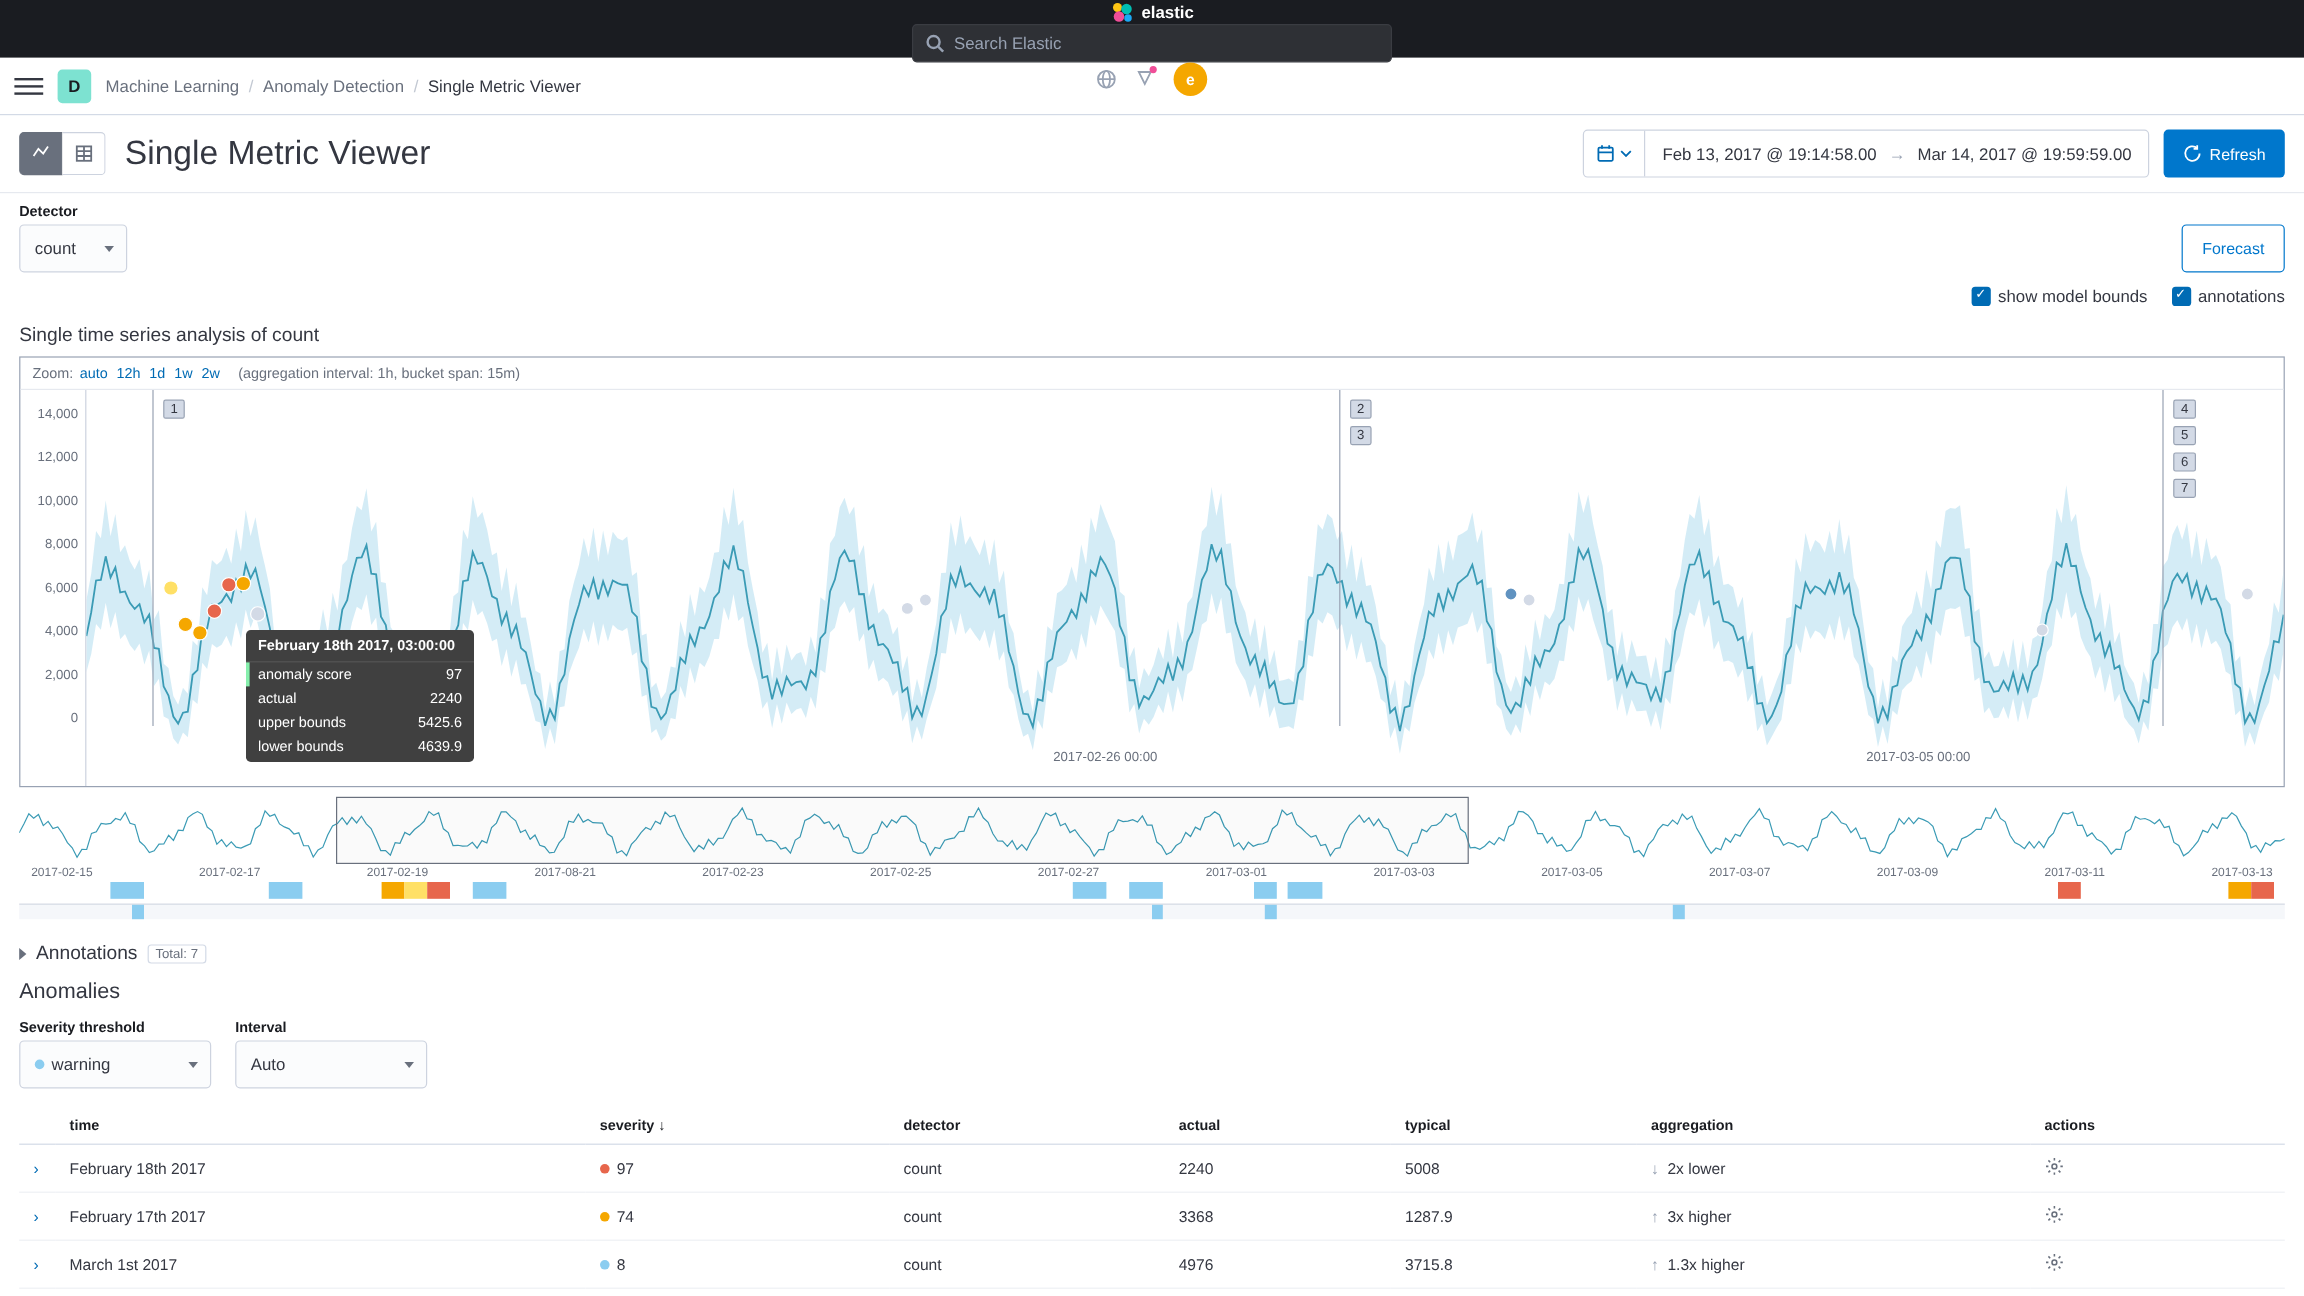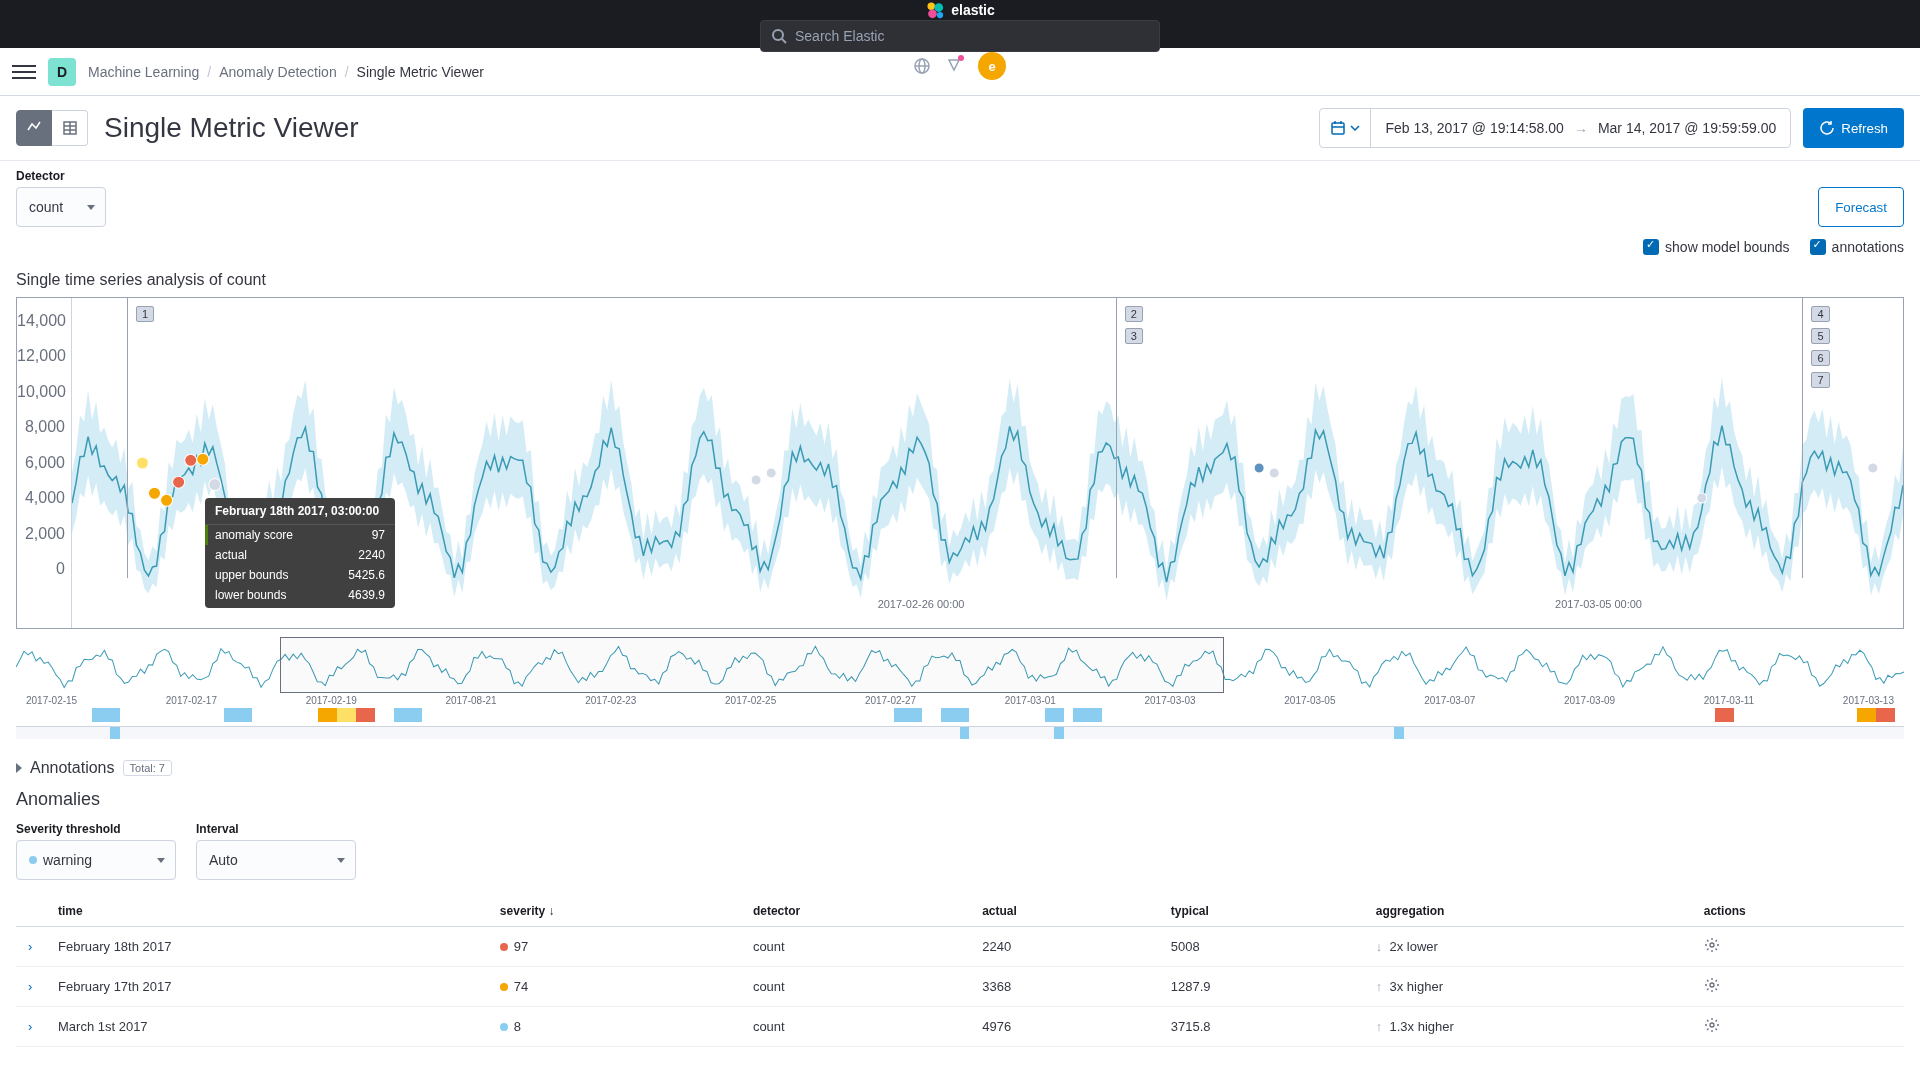--- a/index.html
+++ b/index.html
@@ -42,28 +42,28 @@
 .checks { margin-left: auto; display: flex; gap: 20px; align-items: center; }
 .check { display: flex; align-items: center; gap: 6px; cursor: pointer; }
 .check-box { width: 16px; height: 16px; background: #006bb4; border-radius: 3px; position: relative; }
 .check-box::after { content: '✓'; color: #fff; font-size: 11px; position: absolute; left: 3px; top: -1px; }
 .section-title { padding: 4px 16px 8px; font-size: 16px; color: #343741; }
 .chart-container { margin: 0 16px 8px; border: 1px solid #98a2b3; position: relative; }
 .zoom-bar { padding: 6px 10px; font-size: 12px; color: #69707d; border-bottom: 1px solid #e6e9ef; }
 .zoom-bar a { color: #006bb4; text-decoration: none; margin: 0 2px; }
 .zoom-info { margin-left: 10px; }
 .main-chart { position: relative; height: 330px; display: flex; }
-.y-axis { width: 54px; display: flex; flex-direction: column; justify-content: space-between; padding: 14px 6px 50px 0; text-align: right; font-size: 16px; color: #69707d; }
+.y-axis { width: 54px; display: flex; flex-direction: column; justify-content: space-between; padding: 14px 6px 50px 0; text-align: right; font-size: 11px; color: #69707d; }
 .plot-area { flex: 1; position: relative; border-left: 1px solid #cdd3df; }
 .marker-line { position: absolute; top: 0; bottom: 50px; width: 1px; background: #98a2b3; }
 .marker-badge { position: absolute; background: #d3dae6; border: 1px solid #98a2b3; font-size: 11px; padding: 1px 5px; border-radius: 2px; }
 .tooltip { position: absolute; background: #404040; color: #fff; border-radius: 4px; padding: 0; font-size: 12px; z-index: 100; min-width: 190px; }
 .tooltip-header { padding: 6px 10px; font-weight: 600; border-bottom: 1px solid #555; }
 .tooltip-row { display: flex; justify-content: space-between; padding: 3px 10px; gap: 20px; }
-.tooltip-row.first { border-left: 3px solid #4d7c0f; padding-left: 7px; }
+.tooltip-row.first { border-left: 3px solid #86efac; padding-left: 7px; }
 .x-labels { position: absolute; bottom: 30px; left: 0; right: 0; display: flex; justify-content: space-around; font-size: 11px; color: #69707d; }
 .overview-chart { height: 90px; margin: 0 16px; position: relative; border-bottom: 1px solid #cdd3df; }
 .overview-plot { height: 56px; position: relative; }
 .ov-selection { position: absolute; top: 0; bottom: 0; border: 1px solid #69707d; background: rgba(0,0,0,0.02); }
 .ov-labels { display: flex; justify-content: space-between; padding: 2px 10px; font-size: 10px; color: #69707d; }
 .swim { height: 12px; margin: 0 16px 4px; position: relative; background: #f5f7fa; }
 .swim-cell { position: absolute; top: 0; bottom: 0; }
 .annotations-header { display: flex; align-items: center; gap: 8px; padding: 16px 16px 8px; }
 .chevron { width: 0; height: 0; border-top: 5px solid transparent; border-bottom: 5px solid transparent; border-left: 6px solid #69707d; }
 .total-badge { border: 1px solid #d3dae6; border-radius: 3px; padding: 1px 6px; font-size: 11px; color: #69707d; }
@@ -204,20 +204,29 @@
     <label class="check">
       <span class="check-box"></span>
       <span>annotations</span>
     </label>
   </div>
 </div>
 
 <div class="section-title">Single time series analysis of count</div>
 
 <div class="chart-container">
+  <div class="zoom-bar">
+    <span>Zoom:</span>
+    <a>auto</a>
+    <a>12h</a>
+    <a>1d</a>
+    <a>1w</a>
+    <a>2w</a>
+    <span class="zoom-info">(aggregation interval: 1h, bucket span: 15m)</span>
+  </div>
   <div class="main-chart">
     <div class="y-axis">
       <span>14,000</span>
         <span>12,000</span>
       <span>10,000</span>
         <span>8,000</span>
       <span>6,000</span>
         <span>4,000</span>
       <span>2,000</span>
         <span>0</span>

